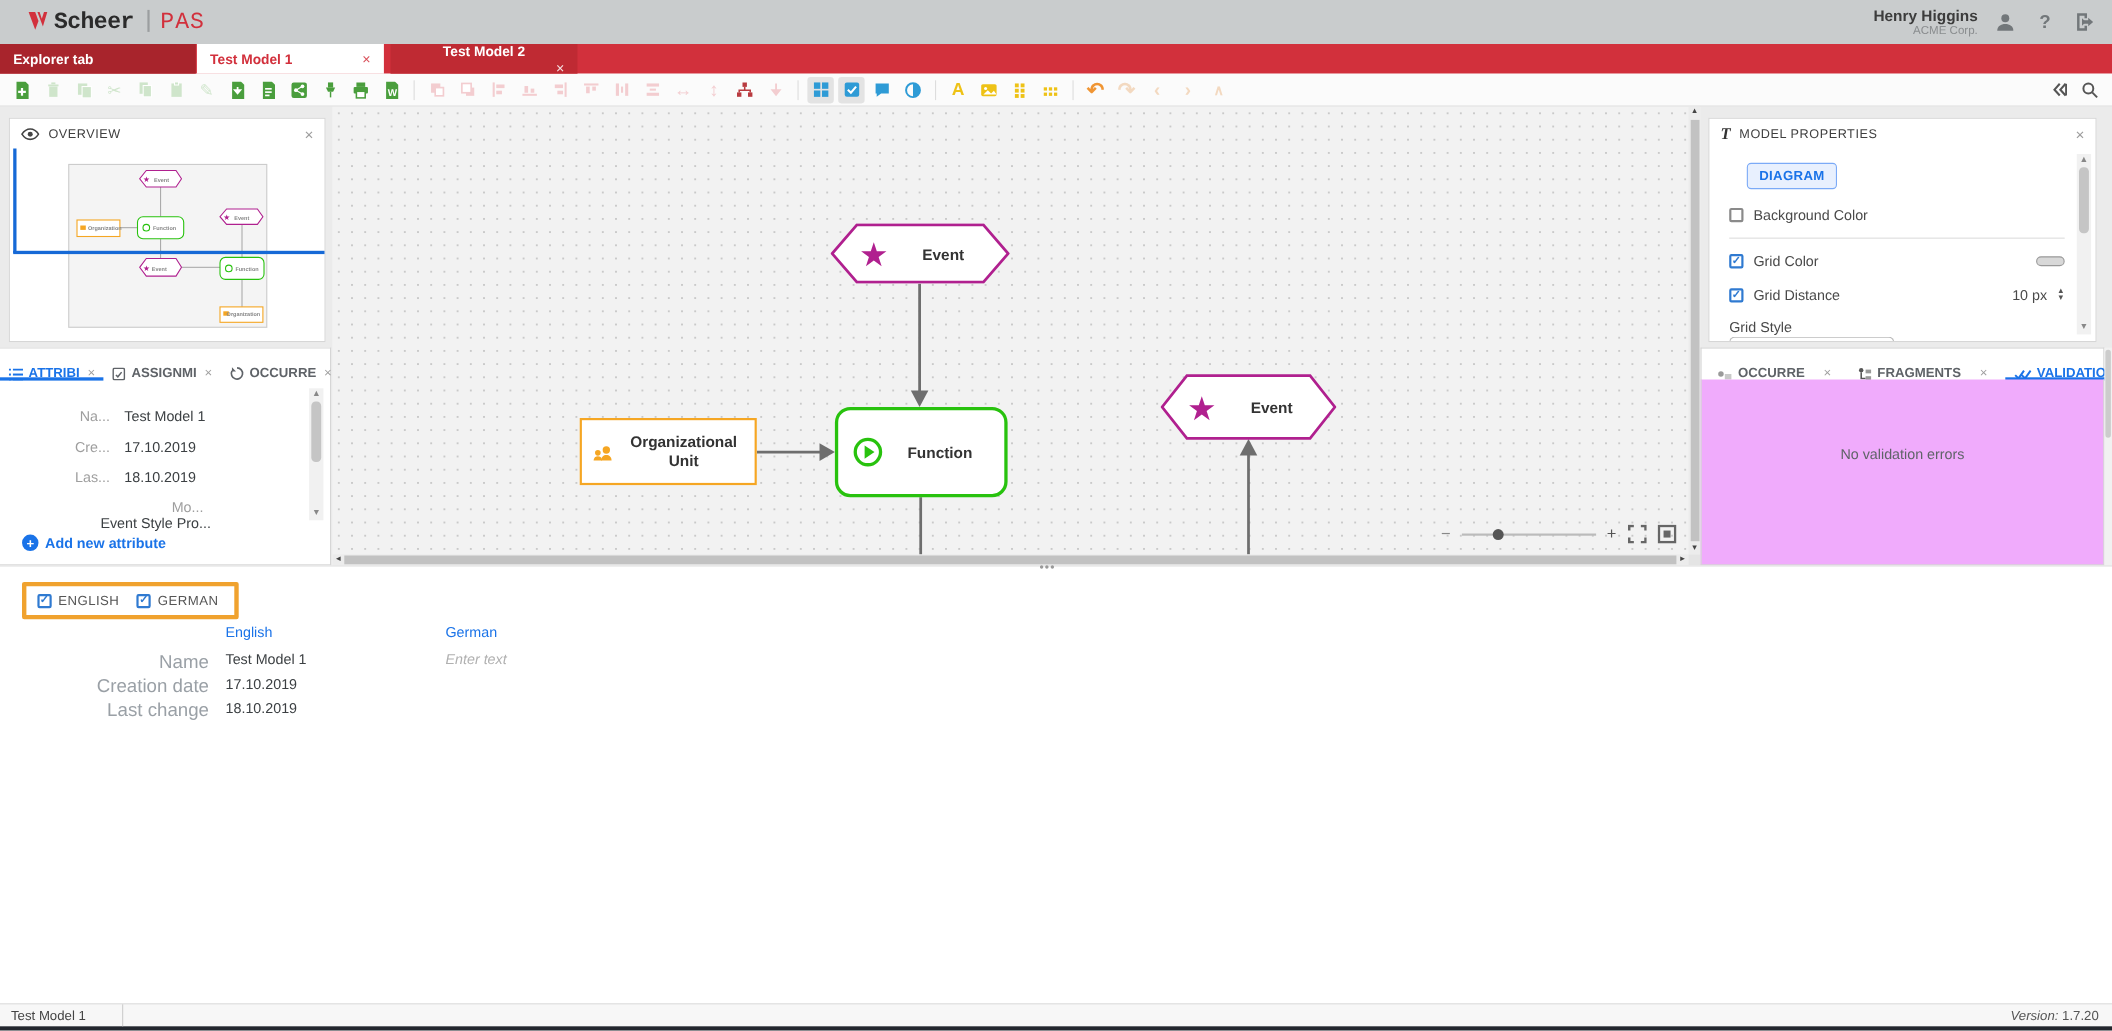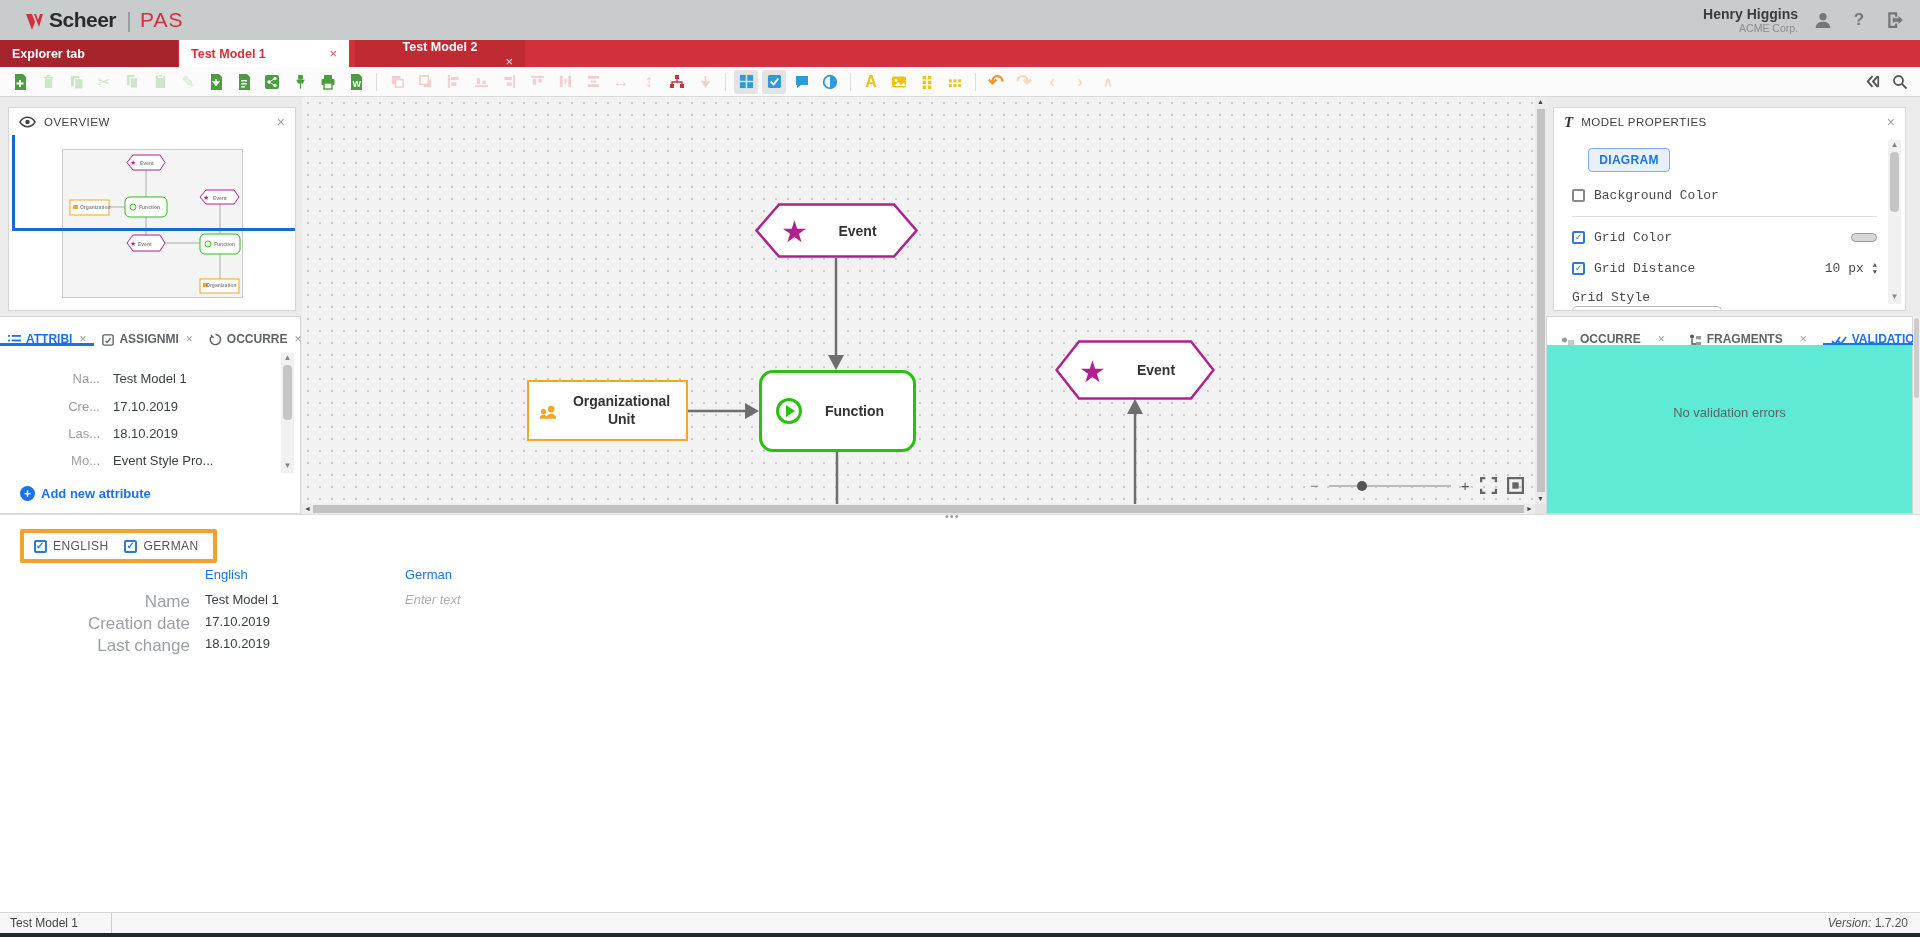--- a/index.html
+++ b/index.html
@@ -1,20 +1,20 @@
 <!DOCTYPE html>
 <html><head>
 <meta charset="utf-8">
 <style>
   * { margin:0; padding:0; box-sizing:border-box; }
   html,body { width:1920px; height:937px; overflow:hidden; font-family:"Liberation Sans",sans-serif; background:#fff; }
 
   
   .topbar { height:40px; background:#c9cccd; display:flex; align-items:center; padding:0 14px 0 25px; }
-  .logo { display:flex; align-items:flex-end; gap:4px; }
+  .logo { display:flex; align-items:flex-start; gap:4px;font-family:Liberation Mono, monospace; }
   .logo-name { font-size:21px; font-weight:bold; color:#2b2b2b; letter-spacing:-0.5px; }
   .logo-sep { width:2px; height:20px; background:#9b9ea0; margin:0 6px 0 8px; }
   .logo-product { font-size:21px; color:#d2303c; letter-spacing:1px; }
   .user-area { margin-left:auto; display:flex; align-items:center; gap:14px; }
   .user-text { text-align:right; line-height:1.15; }
   .user-name { font-size:14px; font-weight:bold; color:#3c3c3c; }
   .user-org { font-size:10.5px; color:#8a8d8f; }
   .ubtn { width:22px; height:22px; display:flex; align-items:center; justify-content:center; color:#72777a; }
 
   
@@ -77,32 +77,32 @@
   .zoomtrack { width:122px; height:2px; background:#bbb; position:relative; }
   .zoomthumb { position:absolute; left:28px; top:-4px; width:10px; height:10px; border-radius:50%; background:#555; }
   .hscroll { position:absolute; left:0; right:11px; bottom:0; height:10px; background:#ececec; display:flex; align-items:center; }
   .hscroll .thumb { height:8px; background:#c2c2c2; flex:1; margin:0 2px; }
   .vscroll { position:absolute; right:0; top:0; bottom:10px; width:11px; background:#ececec; display:flex; flex-direction:column; align-items:center; }
   .vscroll .thumb { width:8px; background:#c2c2c2; flex:1; margin:2px 0; }
   .sarr { font-size:7px; color:#444; line-height:10px; flex:none; }
   .corner { position:absolute; right:0; bottom:0; width:11px; height:10px; background:#e4e4e4; }
 
   
-  .prop-row { position:absolute; left:18px; right:28px; display:flex; align-items:center; gap:9px; font-size:13px; color:#4a4a4a;font-family:Liberation Mono, monospace; }
+  .prop-row { position:absolute; left:18px; right:28px; display:flex; align-items:center; gap:9px; font-size:13px; color:#4a4a4a; }
   .diagram-btn { position:absolute; left:34px; top:40px; width:82px; height:24px; background:#e8f0fe; border:1px solid #7baaf7; border-radius:4px; color:#1a73e8; font-weight:bold; font-size:12px; display:flex; align-items:center; justify-content:center; letter-spacing:.3px; }
   .cb { width:13px; height:13px; border:2px solid #2f7ad1; border-radius:2px; display:inline-flex; align-items:center; justify-content:center; flex:none; background:#fff; }
   .cb.on::after { content:"✓"; color:#2f7ad1; font-size:10px; font-weight:bold; line-height:1; }
   .cb.off { border-color:#8a8a8a; }
   .hdiv { position:absolute; left:18px; right:28px; height:1px; background:#ddd; }
   .pill { width:26px; height:9px; background:#d8d8d8; border:1px solid #999; border-radius:5px; margin-left:auto; }
   .spin { display:flex; flex-direction:column; font-size:7px; color:#555; line-height:.9; }
   .gd-val { margin-left:auto; color:#4a4a4a; }
   .partial-select { position:absolute; left:18px; top:198px; width:150px; height:8px; border:1px solid #bbb; border-bottom:none; border-radius:5px 5px 0 0; background:#fff; }
 
-  .rt-body { position:absolute; left:0; top:248px; right:7px; bottom:0; background:#5eead4; border:1px solid #d6d6d6; border-top:none; }
+  .rt-body { position:absolute; left:0; top:248px; right:7px; bottom:0; background:#f0abfc; border:1px solid #d6d6d6; border-top:none; }
   .noval { margin-top:60px; text-align:center; color:#5f6368; font-size:13px; }
   .dock-scroll { position:absolute; right:0; top:219px; bottom:0; width:7px; background:#f1f1f1; }
   .dock-scroll .thumb { width:5px; margin:2px 1px; height:80px; background:#ccc; border-radius:3px; }
 
   
   .bottom-panel { height:398px; background:#fff; position:relative; border-top:1px solid #ddd; }
   .drag-dots { position:absolute; top:-5px; left:945px; color:#9a9a9a; font-size:11px; letter-spacing:1px; background:transparent; }
   .lang-box { position:absolute; left:20px; top:14px; border:4px solid #f0a22e; border-radius:2px; padding:6px 14px 6px 10px; display:flex; align-items:center; gap:16px; background:#fff; }
   .lang-item { display:flex; align-items:center; gap:6px; font-size:12px; color:#555; letter-spacing:.4px; }
   .col-head { position:absolute; color:#1a73e8; font-size:13px; }
@@ -492,21 +492,21 @@
         <span class="attr-value">Test Model 1</span>
       </div>
       <div class="attr-row" style="top:82px;">
         <span class="attr-label">Cre...</span>
         <span class="attr-value">17.10.2019</span>
       </div>
       <div class="attr-row" style="top:109px;">
         <span class="attr-label">Las...</span>
         <span class="attr-value">18.10.2019</span>
       </div>
-      <div class="attr-row" style="top:136px;">
+      <div class="attr-row" style="top:136px;flex-direction:column;">
         <span class="attr-label">Mo...</span>
         <span class="attr-value">Event Style Pro...</span>
       </div>
       <div class="vscroll-mini" style="right:6px;top:36px;bottom:40px;">
         <span class="arr">▲</span>
           <span class="thumb" style="height:55px;"></span>
           <span class="arr" style="margin-top:auto;">▼</span>
       </div>
       <div class="add-attr" style="bottom:12px;">
         <span class="plus-circle">+</span>

